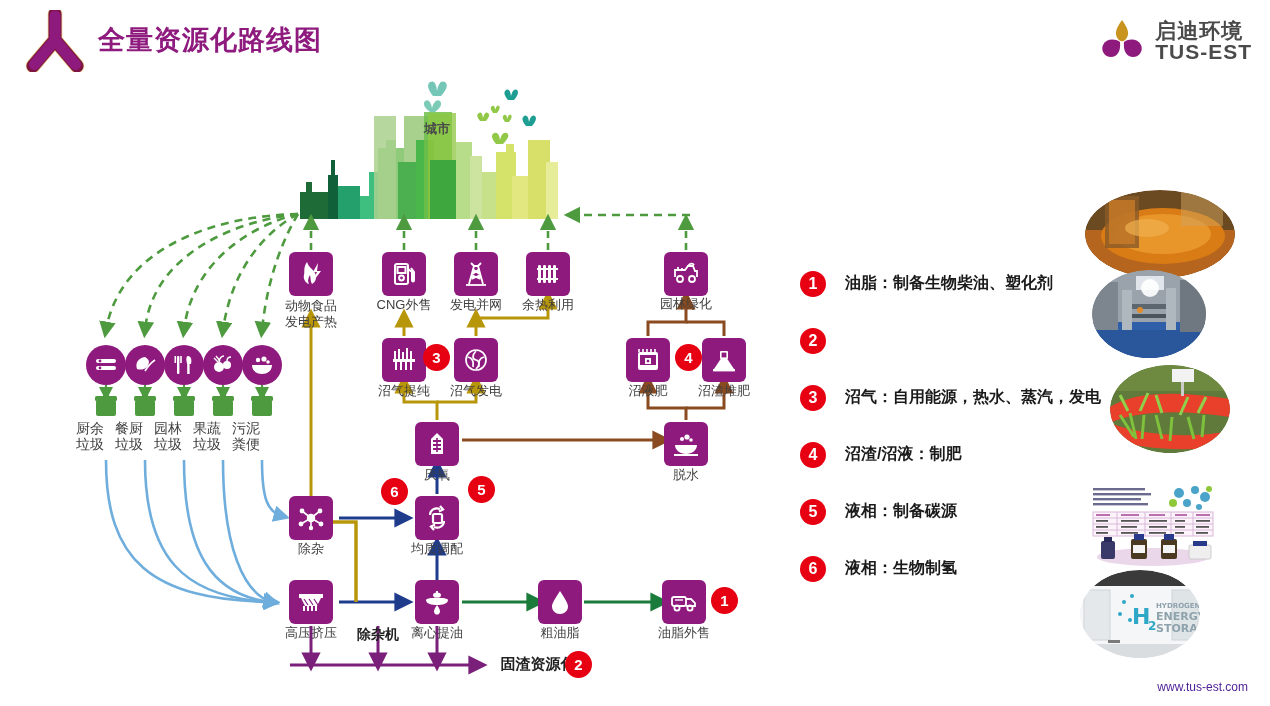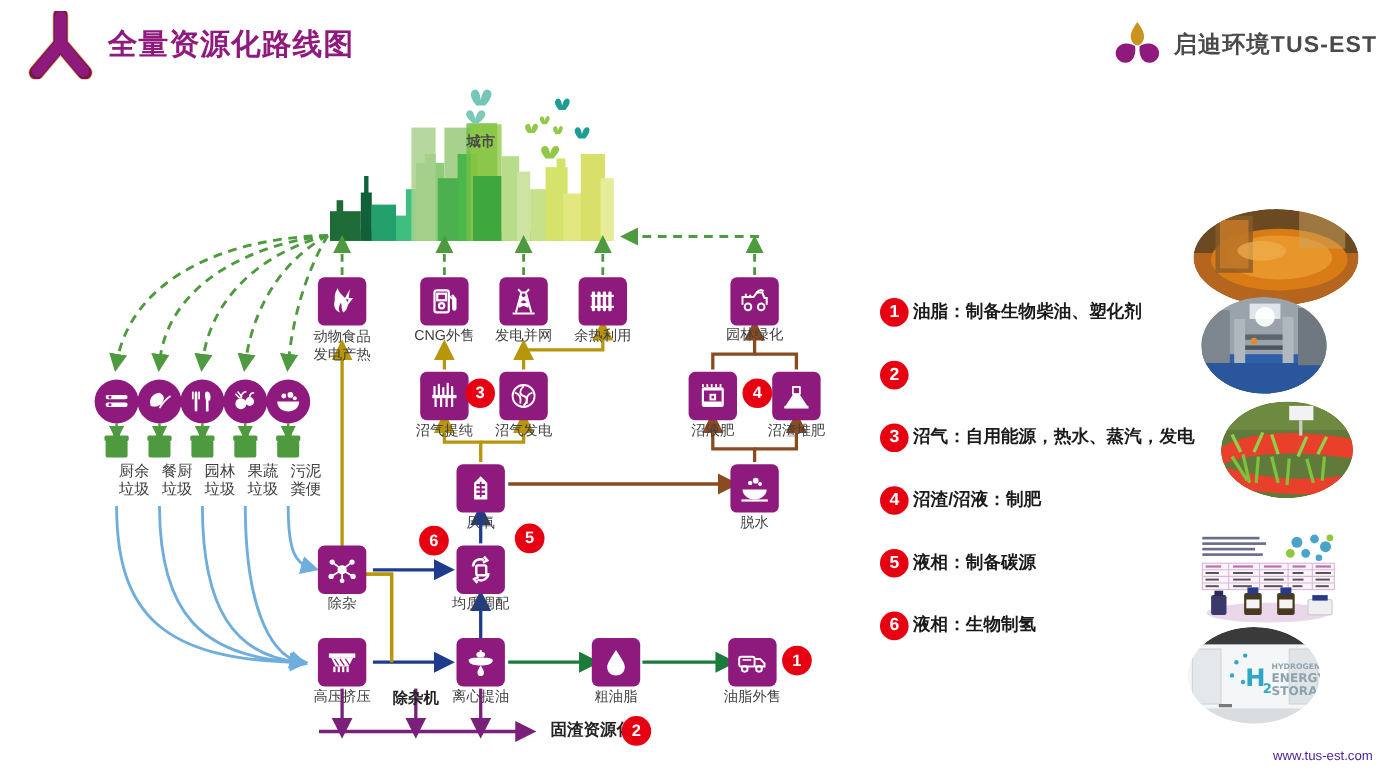--- a/index.html
+++ b/index.html
@@ -9,47 +9,47 @@
     font-family:"Liberation Sans","DejaVu Sans",sans-serif;
     color:#404040;
   }
   .abs{position:absolute;}
 
   
   #header{left:0;top:0;width:1270px;height:80px;}
   #brand-mark{left:24px;top:10px;width:62px;height:62px;}
   #page-title{left:98px;top:22px;font-size:27px;font-weight:bold;color:#8E1A7E;letter-spacing:1px;white-space:nowrap;}
   #corp-logo{right:18px;top:14px;height:54px;display:flex;align-items:center;gap:9px;}
-  #corp-logo-text{display:flex;flex-direction:row;line-height:1.02;}
+  #corp-logo-text{display:flex;flex-direction:column;line-height:1.02;}
   #corp-logo-cn{font-size:21px;font-weight:bold;color:#4a4a4a;letter-spacing:1px;}
   #corp-logo-en{font-size:21px;font-weight:bold;color:#4a4a4a;letter-spacing:1px;}
 
   
   .node{width:44px;height:44px;border-radius:6px;background:#8E1A7E;
         display:flex;align-items:center;justify-content:center;}
   .node svg{width:30px;height:30px;}
   .circ{width:40px;height:40px;border-radius:50%;background:#8E1A7E;
         display:flex;align-items:center;justify-content:center;}
   .circ svg{width:26px;height:26px;}
   .lbl{font-size:13px;color:#3f3f3f;text-align:center;line-height:1.15;white-space:nowrap;}
   .lbl.two{line-height:1.2;}
   .lbl.bold{font-weight:bold;color:#222;}
-  .binlbl{font-size:14px;color:#3f3f3f;text-align:right;line-height:1.15;}
+  .binlbl{font-size:14px;color:#3f3f3f;text-align:left;line-height:1.15;}
 
   
   .badge{width:25px;height:25px;border-radius:50%;background:#E60012;color:#fff;
          font-size:15px;font-weight:bold;display:flex;align-items:center;justify-content:center;
          box-shadow:0 0 0 1px #E60012;}
 
   
   #legend{left:800px;top:255px;width:330px;}
   .leg-row{display:flex;align-items:center;height:57px;}
   .leg-badge{width:26px;height:26px;border-radius:50%;background:#E60012;color:#fff;
              font-size:16px;font-weight:bold;display:flex;align-items:center;justify-content:center;flex:0 0 auto;}
-  .leg-text{margin-left:4px;font-size:16px;color:#1a1a1a;font-weight:bold;white-space:nowrap;}
+  .leg-text{margin-left:19px;font-size:16px;color:#1a1a1a;font-weight:bold;white-space:nowrap;}
 
   
   .photo{position:absolute;border-radius:50%;overflow:hidden;}
   #footer-url{right:22px;bottom:12px;font-size:12px;color:#4c1d95;}
 
   #city-label{left:424px;top:120px;font-size:13px;font-weight:bold;color:#4a4a4a;}
 </style>
 </head>
 <body>
 

